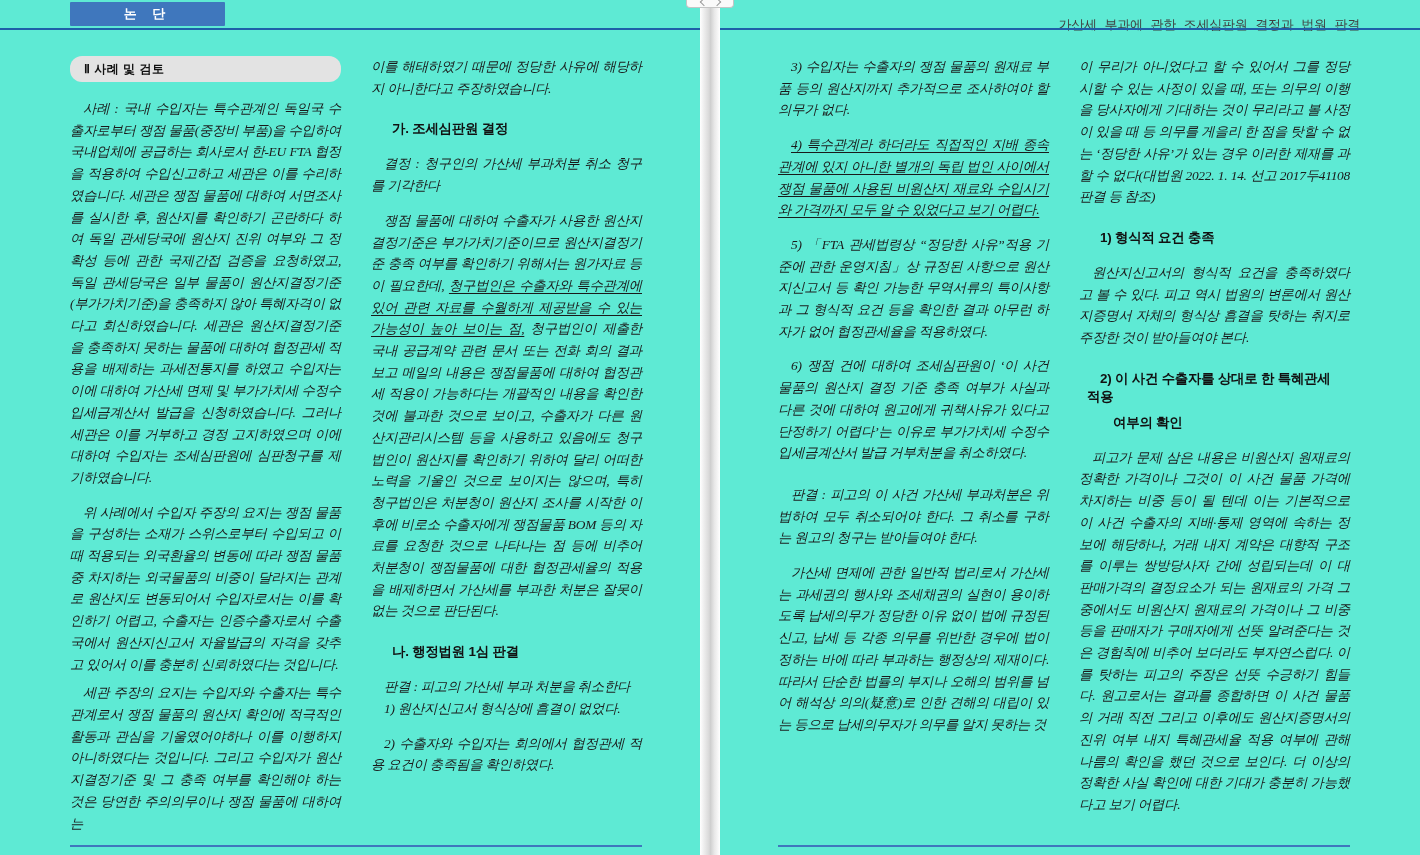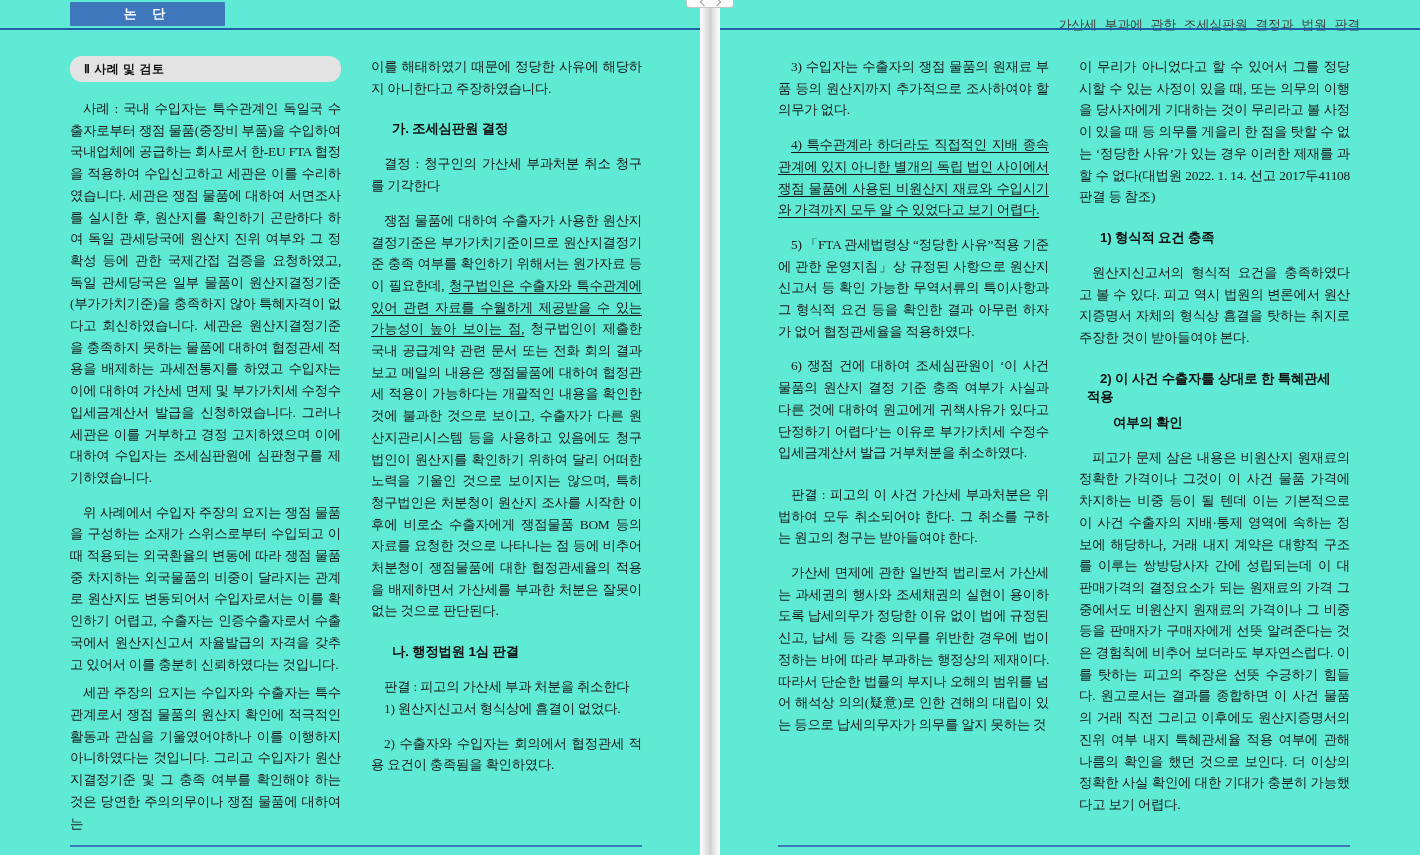--- a/index.html
+++ b/index.html
@@ -123,20 +123,21 @@
 
   
   p {
     margin: 0;
     font-size: 13.4px;
     line-height: 1.62;
     text-align: justify;
     text-justify: inter-character;
     word-break: break-all;
     letter-spacing: -0.25px;
+    font-style: italic;
   }
   p.indent { text-indent: 13px; }
   .gap  { height: 13px; }
   .gap-s { height: 7px; }
 
   
   .chapter {
     background: #e3e3e3;
     border-radius: 12px;
     height: 26px;

